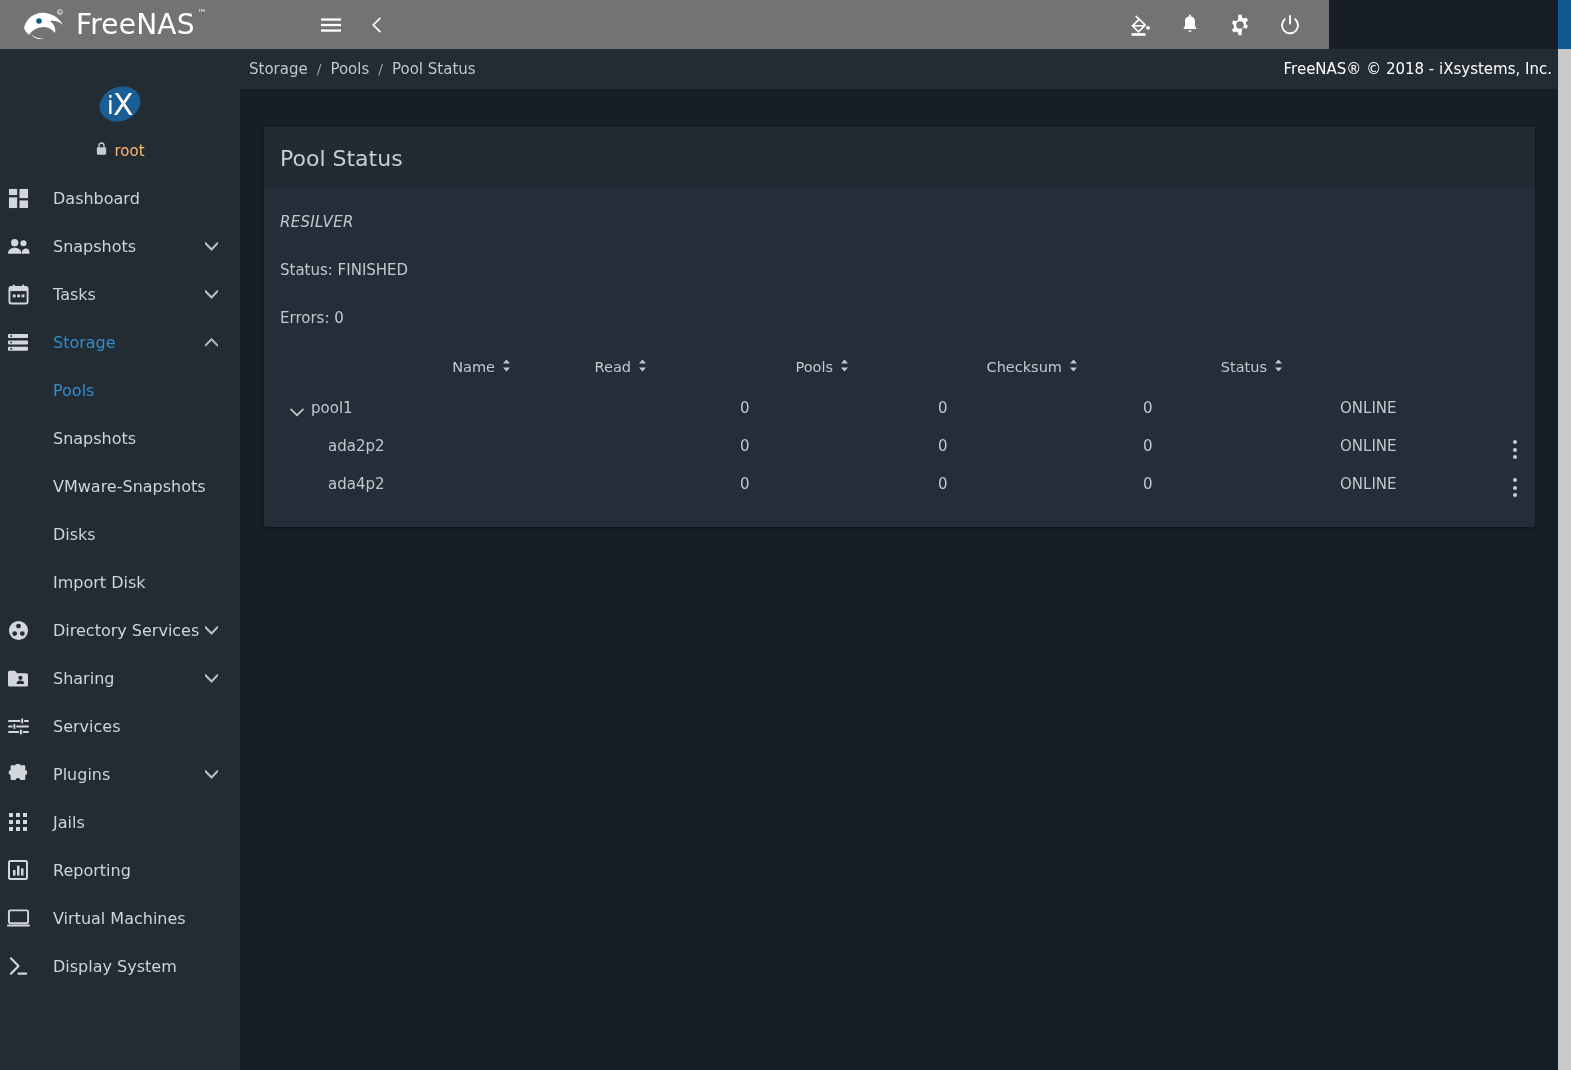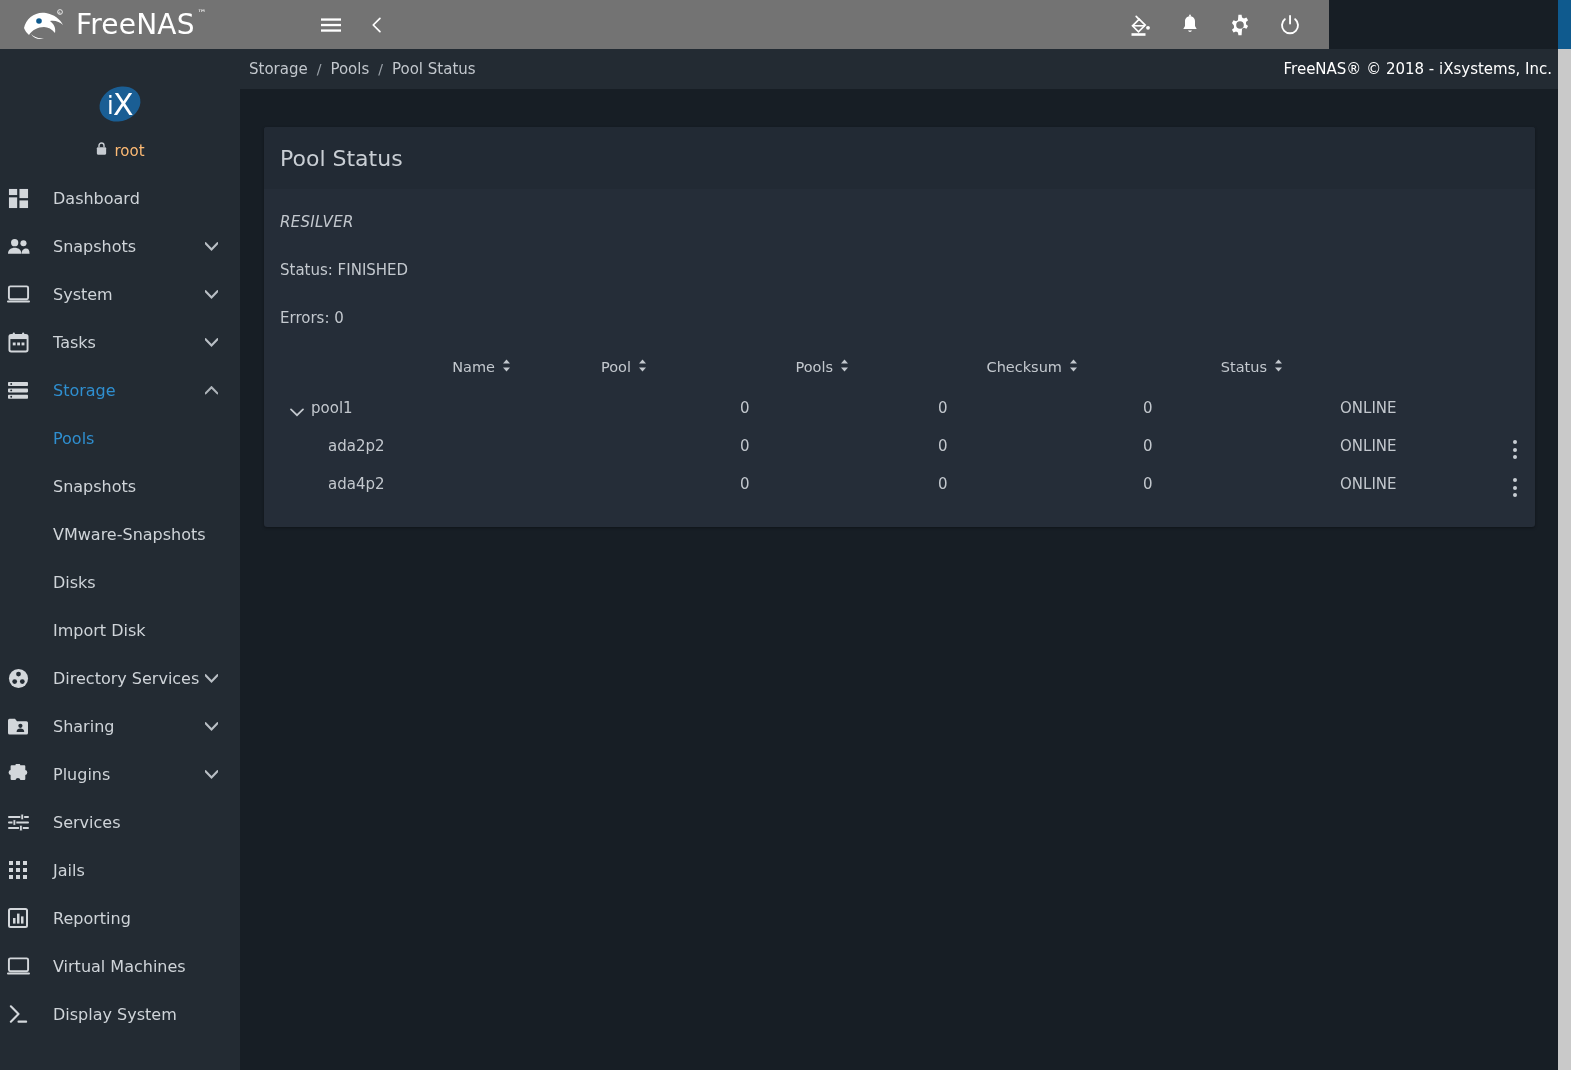--- a/index.html
+++ b/index.html
@@ -418,34 +418,20 @@
         </svg>
       </span>
       <span class="nav-label">Snapshots</span>
       <span class="nav-caret">
         <svg width="13" height="9" viewBox="0 0 14 9">
             <path d="M0.6 1 L7 7.6 L13.4 1" stroke="#b9bfc5" stroke-width="2.3" fill="none" stroke-linecap="round"></path>
           </svg>
       </span>
     </div>
 
-    <div class="nav-item">
-      <span class="nav-icon">
-        <svg width="23" height="20" viewBox="0 0 24 20">
-          <rect x="2" y="2" width="20" height="13.4" rx="1.5" fill="none" stroke="#d3d7db" stroke-width="2"></rect>
-          <rect x="0" y="16.8" width="24" height="2" rx="1" fill="#d3d7db"></rect>
-        </svg>
-      </span>
-      <span class="nav-label">System</span>
-      <span class="nav-caret">
-        <svg width="13" height="9" viewBox="0 0 14 9">
-            <path d="M0.6 1 L7 7.6 L13.4 1" stroke="#b9bfc5" stroke-width="2.3" fill="none" stroke-linecap="round"></path>
-          </svg>
-      </span>
-    </div>
 
     <div class="nav-item">
       <span class="nav-icon">
         <svg width="21" height="21" viewBox="0 0 22 22">
           <rect x="1.5" y="3" width="19" height="17.5" rx="1.8" fill="none" stroke="#d3d7db" stroke-width="2"></rect>
           <rect x="1.5" y="3" width="19" height="4.4" fill="#d3d7db"></rect>
           <rect x="5" y="0.5" width="2.2" height="4" rx="1" fill="#d3d7db"></rect>
           <rect x="14.8" y="0.5" width="2.2" height="4" rx="1" fill="#d3d7db"></rect>
           <rect x="5" y="11" width="3" height="3" fill="#d3d7db"></rect>
           <rect x="9.6" y="11" width="3" height="3" fill="#d3d7db"></rect>
@@ -524,42 +510,42 @@
       <span class="nav-label">Sharing</span>
       <span class="nav-caret">
         <svg width="13" height="9" viewBox="0 0 14 9">
             <path d="M0.6 1 L7 7.6 L13.4 1" stroke="#b9bfc5" stroke-width="2.3" fill="none" stroke-linecap="round"></path>
           </svg>
       </span>
     </div>
 
     <div class="nav-item">
       <span class="nav-icon">
+        <svg width="21" height="21" viewBox="0 0 22 22">
+          <path d="M1 5.2 H21 M1 11 H21 M1 16.8 H21" stroke="#d3d7db" stroke-width="2" stroke-linecap="round"></path>
+          <rect x="13.4" y="2.2" width="3" height="6" rx="0.8" fill="#d3d7db" stroke="#232b33" stroke-width="1"></rect>
+          <rect x="5.2" y="8" width="3" height="6" rx="0.8" fill="#d3d7db" stroke="#232b33" stroke-width="1"></rect>
+          <rect x="12" y="13.8" width="3" height="6" rx="0.8" fill="#d3d7db" stroke="#232b33" stroke-width="1"></rect>
+        </svg>
+      </span>
+      <span class="nav-label">Services</span>
+    </div>
+
+    <div class="nav-item">
+      <span class="nav-icon">
         <svg width="22" height="21" viewBox="0 0 22 21">
           <path d="M8.4 1.2 a2.5 2.5 0 0 1 4.9 0 h4 a1 1 0 0 1 1 1 v3.9 a2.5 2.5 0 0 1 0 4.9 v4 a1 1 0 0 1 -1 1 h-3.9 a2.5 2.5 0 0 0 -4.9 0 H4.6 a1 1 0 0 1 -1 -1 v-4 a2.5 2.5 0 0 1 0 -4.9 V2.2 a1 1 0 0 1 1 -1 Z" fill="#d3d7db"></path>
         </svg>
       </span>
       <span class="nav-label">Plugins</span>
       <span class="nav-caret">
         <svg width="13" height="9" viewBox="0 0 14 9">
             <path d="M0.6 1 L7 7.6 L13.4 1" stroke="#b9bfc5" stroke-width="2.3" fill="none" stroke-linecap="round"></path>
           </svg>
       </span>
-    </div>
-
-    <div class="nav-item">
-      <span class="nav-icon">
-        <svg width="21" height="21" viewBox="0 0 22 22">
-          <path d="M1 5.2 H21 M1 11 H21 M1 16.8 H21" stroke="#d3d7db" stroke-width="2" stroke-linecap="round"></path>
-          <rect x="13.4" y="2.2" width="3" height="6" rx="0.8" fill="#d3d7db" stroke="#232b33" stroke-width="1"></rect>
-          <rect x="5.2" y="8" width="3" height="6" rx="0.8" fill="#d3d7db" stroke="#232b33" stroke-width="1"></rect>
-          <rect x="12" y="13.8" width="3" height="6" rx="0.8" fill="#d3d7db" stroke="#232b33" stroke-width="1"></rect>
-        </svg>
-      </span>
-      <span class="nav-label">Services</span>
     </div>
 
     <div class="nav-item">
       <span class="nav-icon">
         <svg width="20" height="20" viewBox="0 0 20 20">
           <g fill="#d3d7db">
             <rect x="1" y="1" width="4" height="4"></rect>
               <rect x="8" y="1" width="4" height="4"></rect>
               <rect x="15" y="1" width="4" height="4"></rect>
             <rect x="1" y="8" width="4" height="4"></rect>
@@ -648,21 +634,21 @@
                   <span>
                     <svg width="9" height="13" viewBox="0 0 9 13">
                       <path d="M4.5 0.5 L8 4.6 H1 Z" fill="#c3c8ce"></path>
                       <path d="M4.5 12.5 L8 8.4 H1 Z" fill="#c3c8ce"></path>
                     </svg>
                   </span>
                 </span>
               </th>
               <th class="col-read">
                 <span class="th-inner">
-                  <span>Pool</span>
+                  <span>Read</span>
                   <span>
                     <svg width="9" height="13" viewBox="0 0 9 13">
                       <path d="M4.5 0.5 L8 4.6 H1 Z" fill="#c3c8ce"></path>
                       <path d="M4.5 12.5 L8 8.4 H1 Z" fill="#c3c8ce"></path>
                     </svg>
                   </span>
                 </span>
               </th>
               <th class="col-write">
                 <span class="th-inner">

